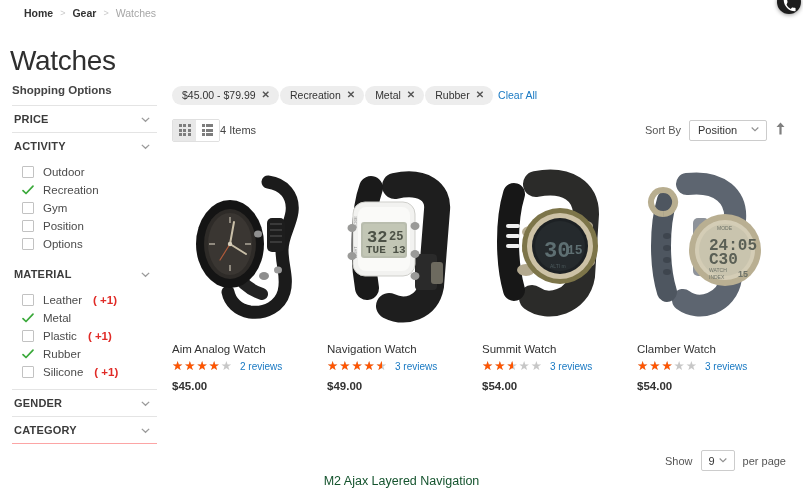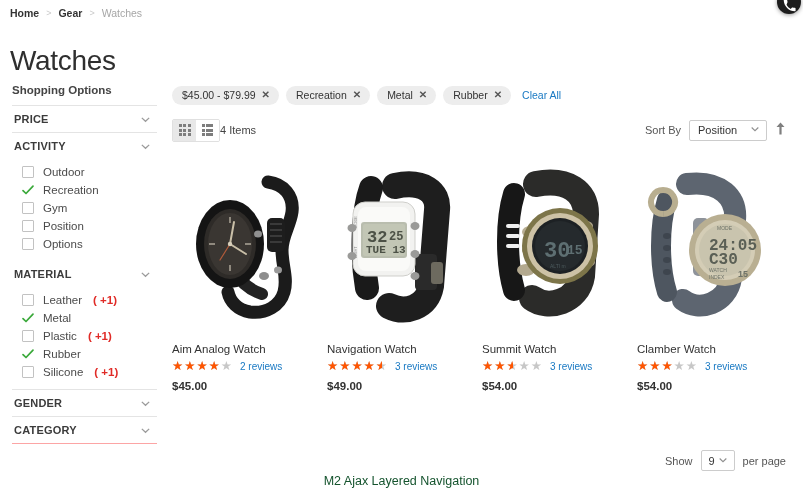--- a/index.html
+++ b/index.html
@@ -8,21 +8,21 @@
     width: 803px; height: 500px;
     background: #ffffff;
     font-family: "Liberation Sans", sans-serif;
     color: #333333;
     overflow: hidden;
   }
   .page { position: relative; width: 803px; height: 500px; }
 
   
   .breadcrumb {
-    position: absolute; left: 10px; top: 7px;
+    position: absolute; left: 24px; top: 7px;
     font-size: 10.5px; color: #7d7d7d;
     display: flex; align-items: center; gap: 7px;
   }
   .breadcrumb .crumb-link { color: #333; font-weight: 600; cursor: pointer; }
   .breadcrumb .crumb-sep { color: #c9c9c9; font-size: 9px; }
   .breadcrumb .crumb-current { color: #a6a6a6; }
 
   
   .page-title {
     position: absolute; left: 10px; top: 26px;
@@ -71,21 +71,21 @@
     width: 12px; height: 12px; flex: 0 0 12px;
     position: relative;
   }
   .tick svg { position: absolute; left: -1px; top: -1px; }
   .opt-label { white-space: nowrap; }
   .opt-extra { color: #e02b27; font-weight: 700; margin-left: 2px; }
 
   
   .main { position: absolute; left: 172px; top: 84px; right: 0; }
 
-  .chips { display: flex; align-items: center; gap: 7px; height: 22px; }
+  .chips { display: flex; align-items: center; gap: 1px; height: 22px; }
   .chip {
     background: #ededed; border-radius: 11px;
     padding: 3px 9px 4px 10px;
     font-size: 10.5px; color: #333;
     display: flex; align-items: center; gap: 6px;
     cursor: pointer; white-space: nowrap;
   }
   .chip .x { font-size: 10px; font-weight: 700; color: #555; }
   .clear-all {
     font-size: 10.5px; color: #1979c3; cursor: pointer; margin-left: 4px;

